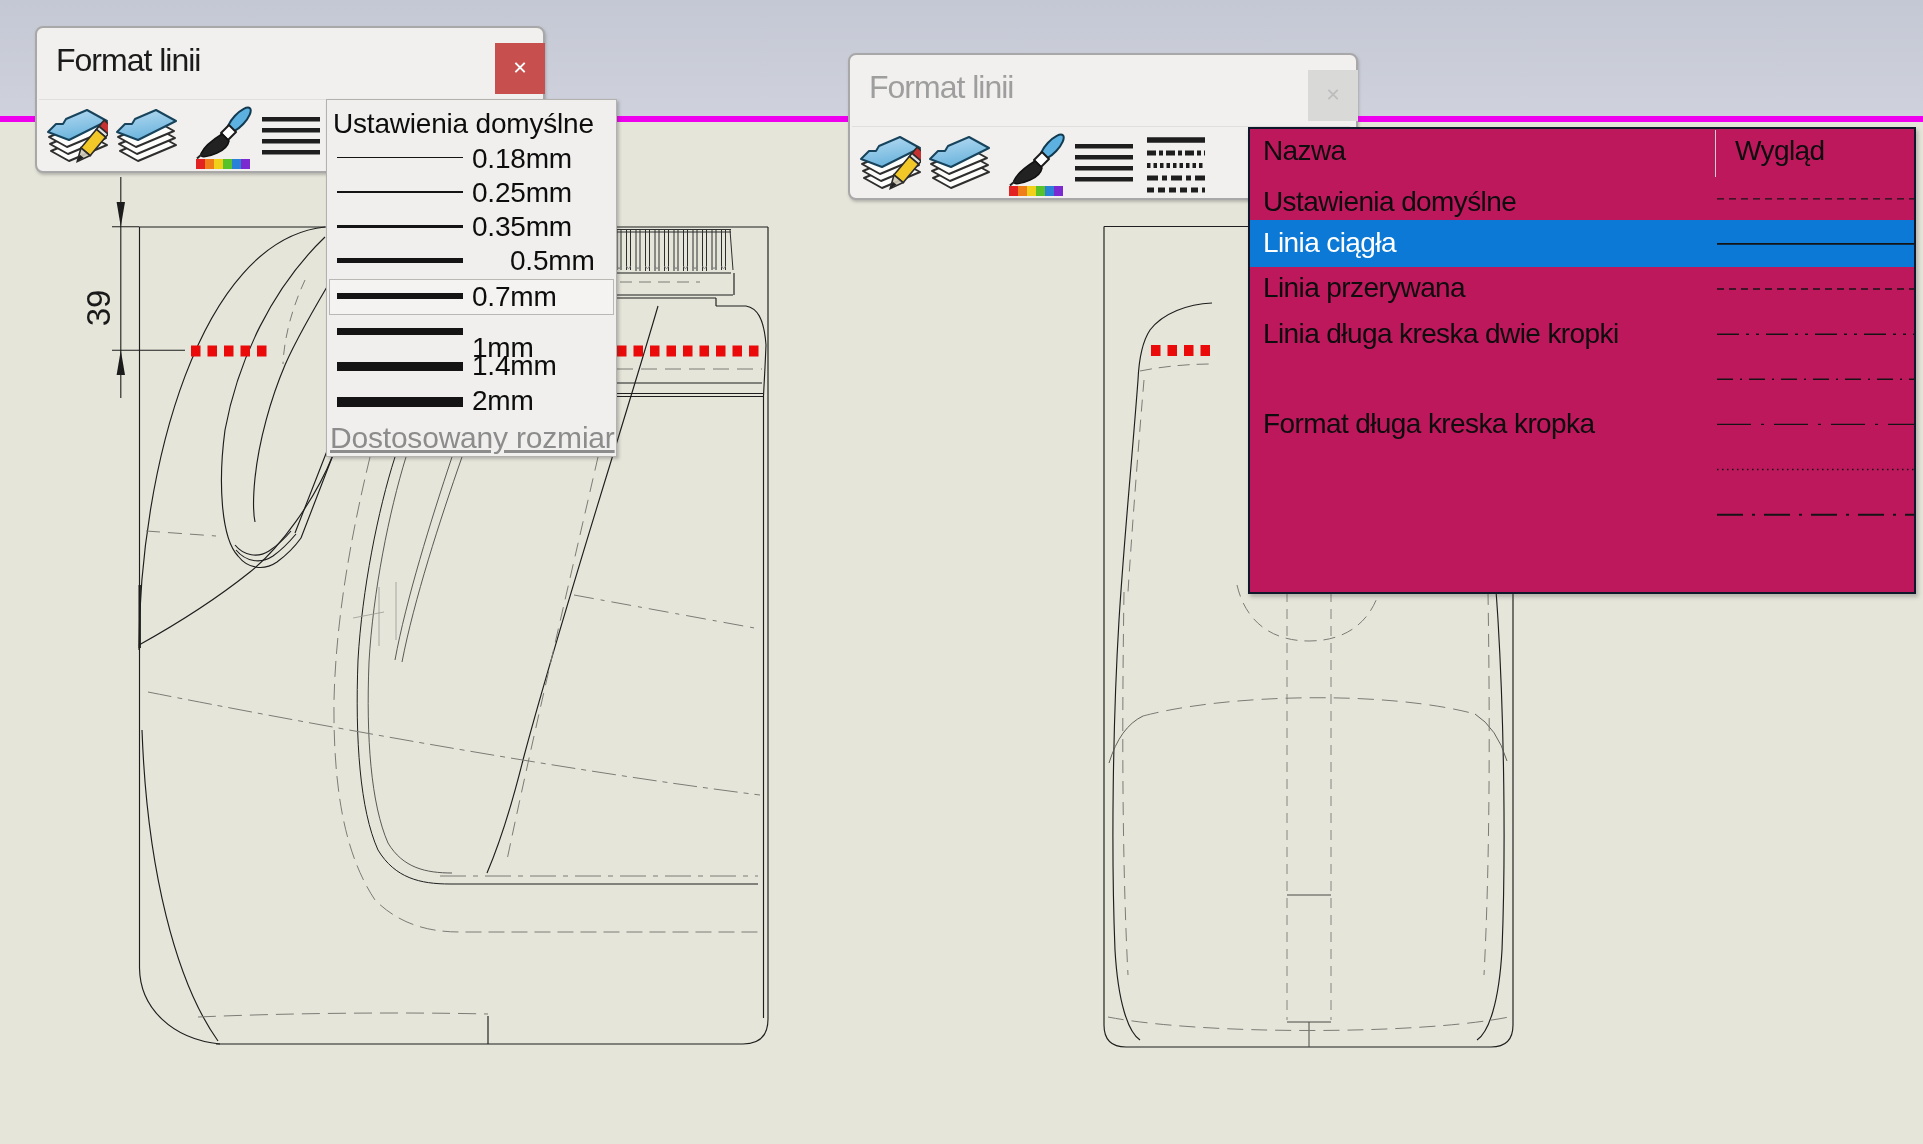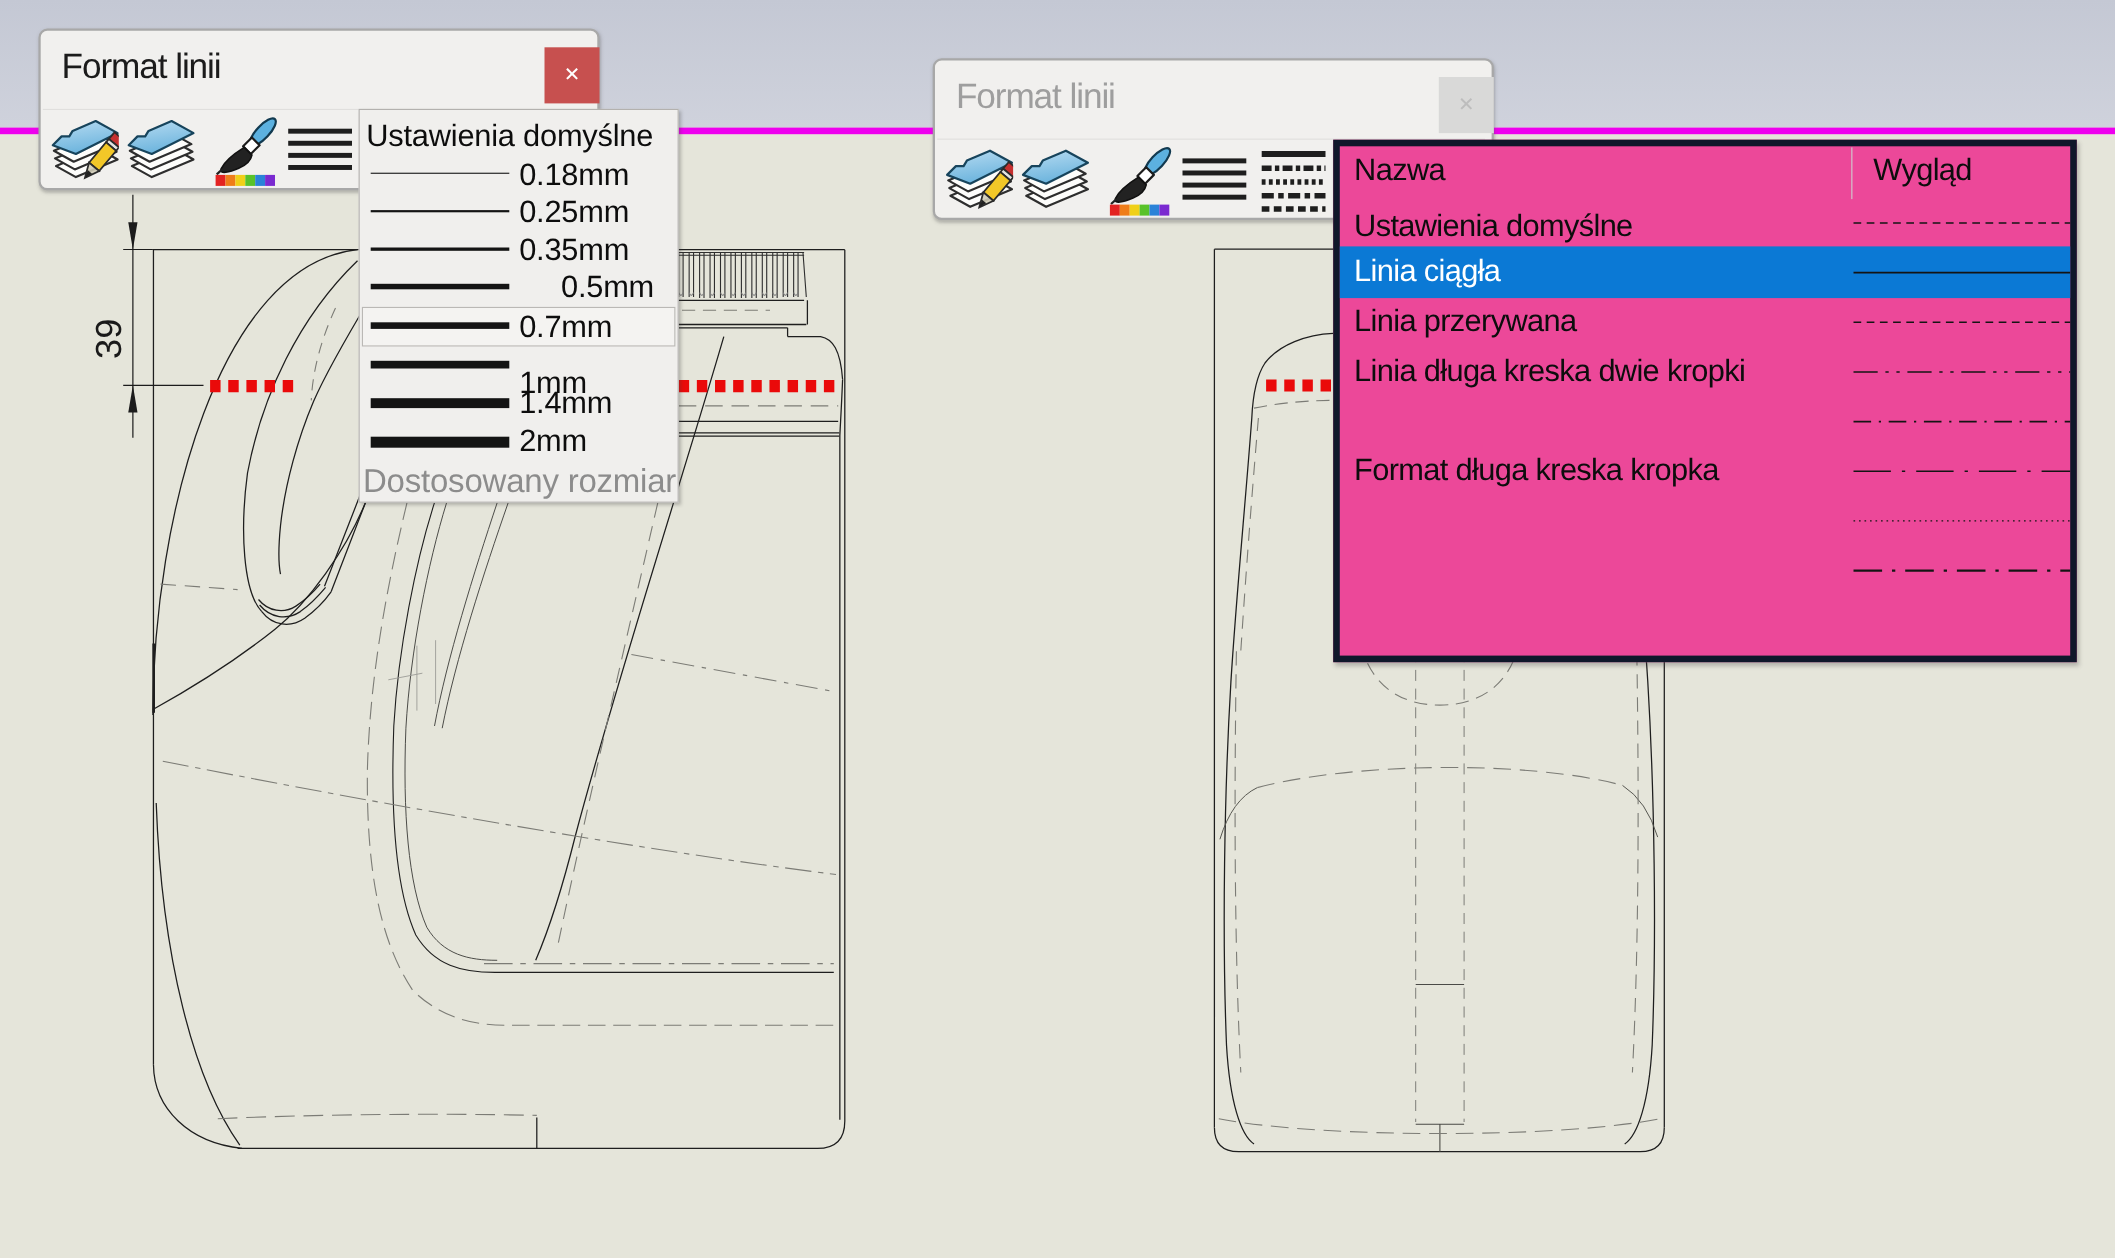--- a/index.html
+++ b/index.html
@@ -12,22 +12,22 @@
     border:2px solid #a8a8a8;border-radius:8px;box-shadow:1px 2px 3px rgba(90,90,90,.35);}
   .dtitle{position:absolute;left:19px;top:14px;font-size:32px;letter-spacing:-1px;color:#1b1b1b;}
   .divider{position:absolute;left:2px;top:71px;width:498px;height:1px;background:#e0dfdd;}
   .close{position:absolute;width:50px;height:51px;text-align:center;}
   .close span{font-size:18px;line-height:51px;}
   .icon{position:absolute;top:78px;}
   .dd1{position:absolute;left:326px;top:99px;width:289px;height:356px;background:#f0efed;
     border:1px solid #b3b1ae;z-index:5;box-shadow:2px 2px 3px rgba(60,60,60,.3);}
   .dd1 .lbl{position:absolute;left:145px;font-size:28px;letter-spacing:-0.2px;color:#0d0d0d;white-space:nowrap;}
   .dd1 .smp{position:absolute;left:10px;width:126px;background:#141414;}
-  .dd2{position:absolute;left:1212px;top:127px;width:664px;height:463px;background:#ec4899;
-    border:6px solid #0f172a;z-index:5;box-shadow:2px 3px 4px rgba(60,60,60,.3);}
+  .dd2{position:absolute;left:1248px;top:127px;width:664px;height:463px;background:#be185d;
+    border:2px solid #0f172a;z-index:5;box-shadow:2px 3px 4px rgba(60,60,60,.3);}
   .dd2 .row{position:absolute;left:1px;width:662px;height:45px;font-size:28px;letter-spacing:-0.6px;
     color:#0d0d0d;white-space:nowrap;}
   .dd2 .row span{position:absolute;left:12px;top:50%;transform:translateY(-54%);}
 </style></head>
 <body>
 <div id="stage">
   <div id="topband"></div>
   <div id="magenta"></div>
 
   <svg width="0" height="0" style="position:absolute;">
@@ -217,21 +217,21 @@
     <div class="smp" style="top:158px;height:5px;"></div>
       <div class="lbl" style="top:145px;margin-left:38px;">0.5mm</div>
     <div class="smp" style="top:193px;height:6px;"></div>
       <div class="lbl" style="top:181px;">0.7mm</div>
     <div class="smp" style="top:228px;height:7px;"></div>
       <div class="lbl" style="top:232px;">1mm</div>
     <div class="smp" style="top:262px;height:9px;"></div>
       <div class="lbl" style="top:250px;">1.4mm</div>
     <div class="smp" style="top:297px;height:10px;"></div>
       <div class="lbl" style="top:285px;">2mm</div>
-    <div class="lbl" style="left:3px;top:321px;color:#8c8c8c;font-size:30px;">Dostosowany rozmiar</div>
+    <div class="lbl" style="left:3px;top:321px;color:#8c8c8c;font-size:30px;text-decoration:underline;">Dostosowany rozmiar</div>
   </div>
 
   <div class="dlg" id="dlg2" style="left:848px;top:53px;">
     <div class="dtitle" style="color:#9e9e9e;">Format linii</div>
     <div class="divider"></div>
     <div class="close" style="left:458px;top:15px;background:#d9d9d8;"><span style="color:#bdbdbd;">✕</span></div>
     <div class="icon" id="i2a" style="left:9px;">
         <svg width="62" height="64" viewBox="0 0 62 64">
           <use href="#icoBookPencil"></use>
         </svg>

